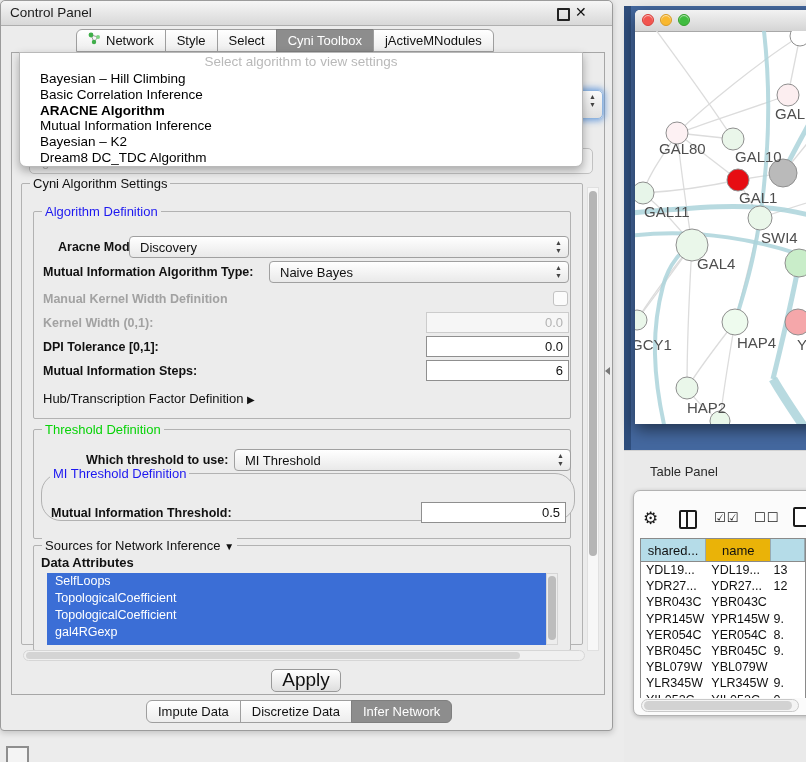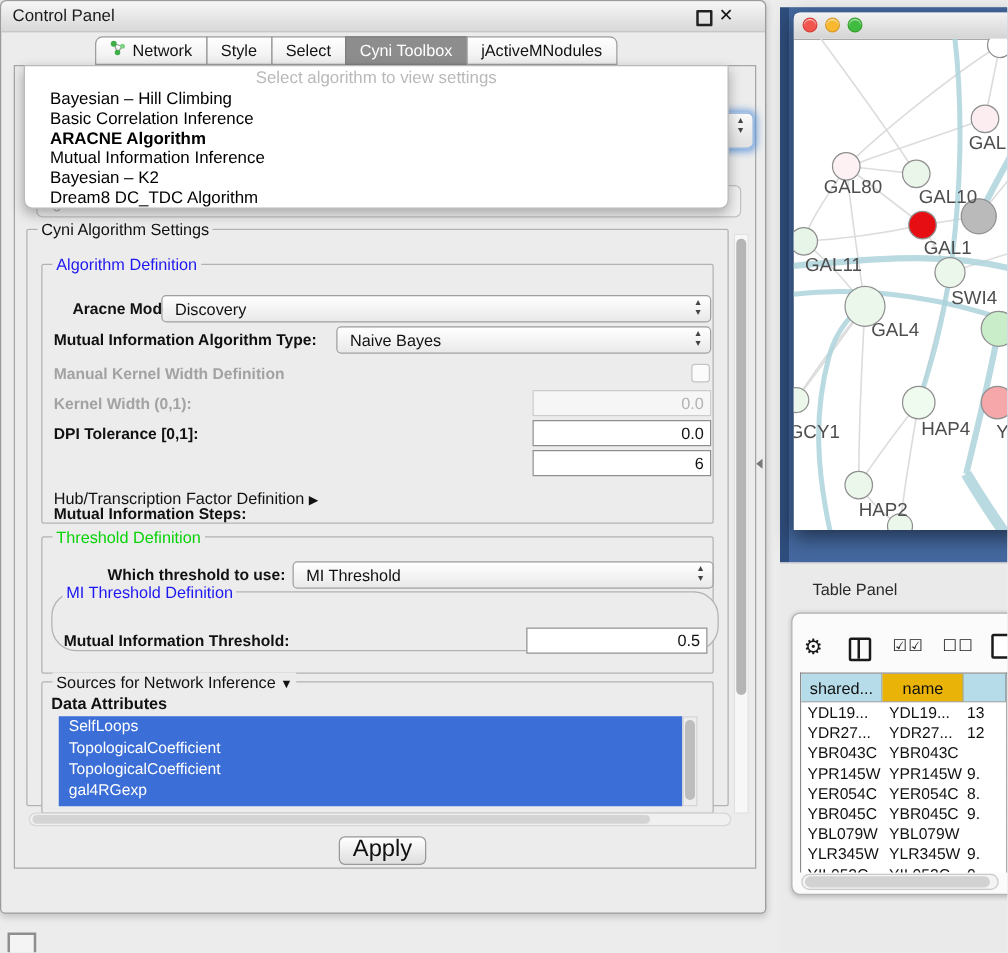--- a/index.html
+++ b/index.html
@@ -210,21 +210,21 @@
 
     <span class="abs lbl dis" style="left:42px;top:291px;">Manual Kernel Width Definition</span>
     <div class="abs checkbox" style="left:552px;top:290px;"></div>
 
     <span class="abs lbl dis" style="left:42px;top:315px;">Kernel Width (0,1):</span>
     <div class="abs field dis" style="left:425px;top:311px;width:143px;">0.0</div>
 
     <span class="abs lbl" style="left:42px;top:339px;">DPI Tolerance [0,1]:</span>
     <div class="abs field" style="left:425px;top:335px;width:143px;">0.0</div>
 
-    <span class="abs lbl" style="left:42px;top:363px;margin-top:40px;">Mutual Information Steps:</span>
+    <span class="abs lbl" style="left:42px;top:363px;">Mutual Information Steps:</span>
     <div class="abs field" style="left:425px;top:359px;width:143px;">6</div>
 
     <span class="abs" style="left:42px;top:390px;font-size:13px;">
       <span>Hub/Transcription Factor Definition</span>
       <span class="tri"> ▶</span>
     </span>
 
     <div class="abs group" style="left:32px;top:428px;width:536px;height:108px;">
       <span class="group-title gt-green">Threshold Definition</span>
     </div>
@@ -261,20 +261,25 @@
 
     <div class="abs" id="settings-vsb">
       <div class="abs" id="settings-vsb-thumb"></div>
     </div>
     <div class="abs" id="settings-hsb">
       <div class="abs" id="settings-hsb-thumb"></div>
     </div>
 
     <div class="abs" id="apply-btn">Apply</div>
 
+    <div class="abs tab-strip" id="bottom-tabs">
+        <div class="tab">Impute Data</div>
+        <div class="tab">Discretize Data</div>
+        <div class="tab sel">Infer Network</div>
+      </div>
   </div>
 
   <div class="abs" id="splitter-mark"></div>
   <div class="abs" id="mini-window"></div>
 
   <div class="abs" id="blue-panel"></div>
 
   <div class="abs" id="mac-window">
     <div class="abs" id="mac-titlebar">
       <div class="abs light" id="light-red"></div>

